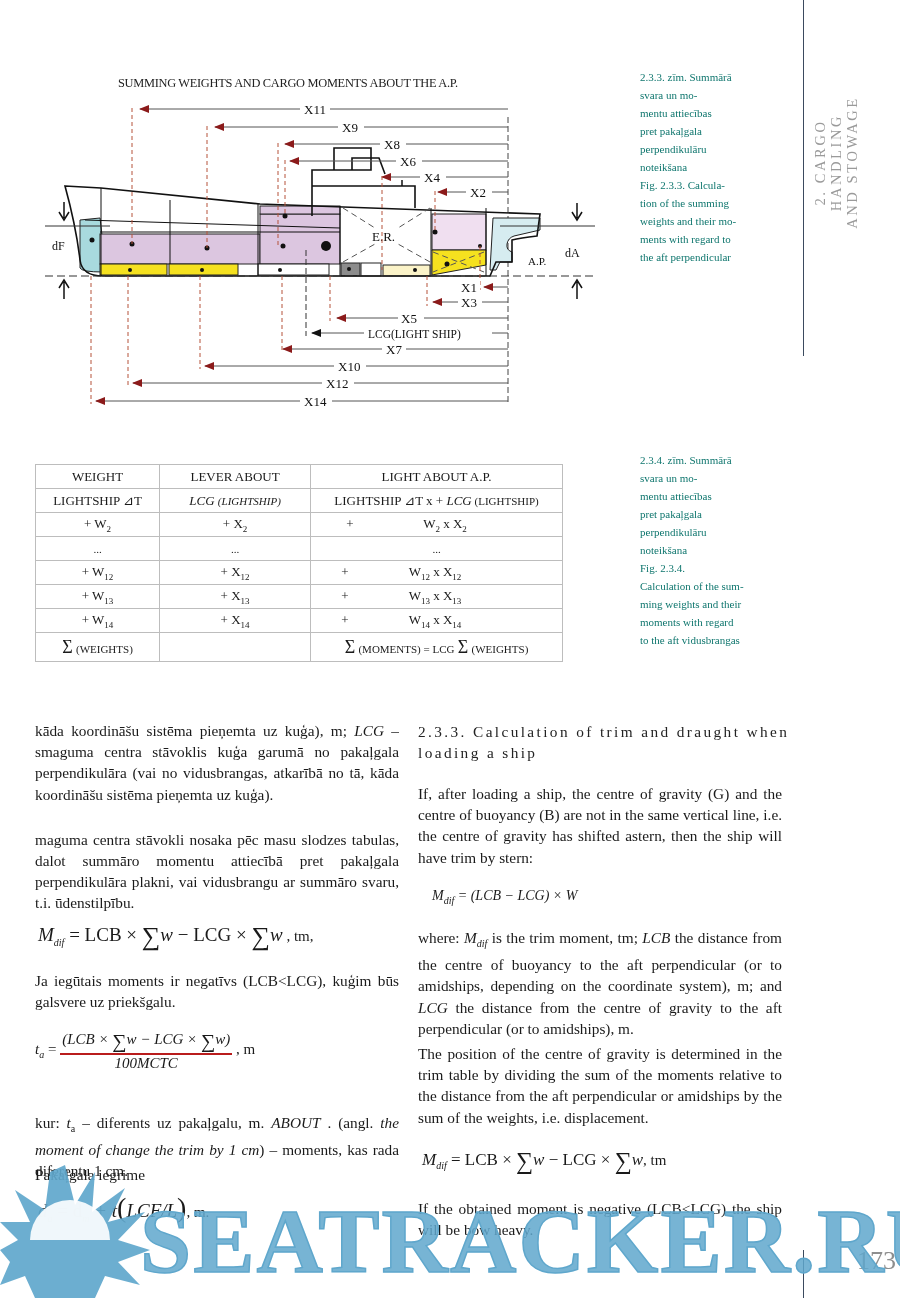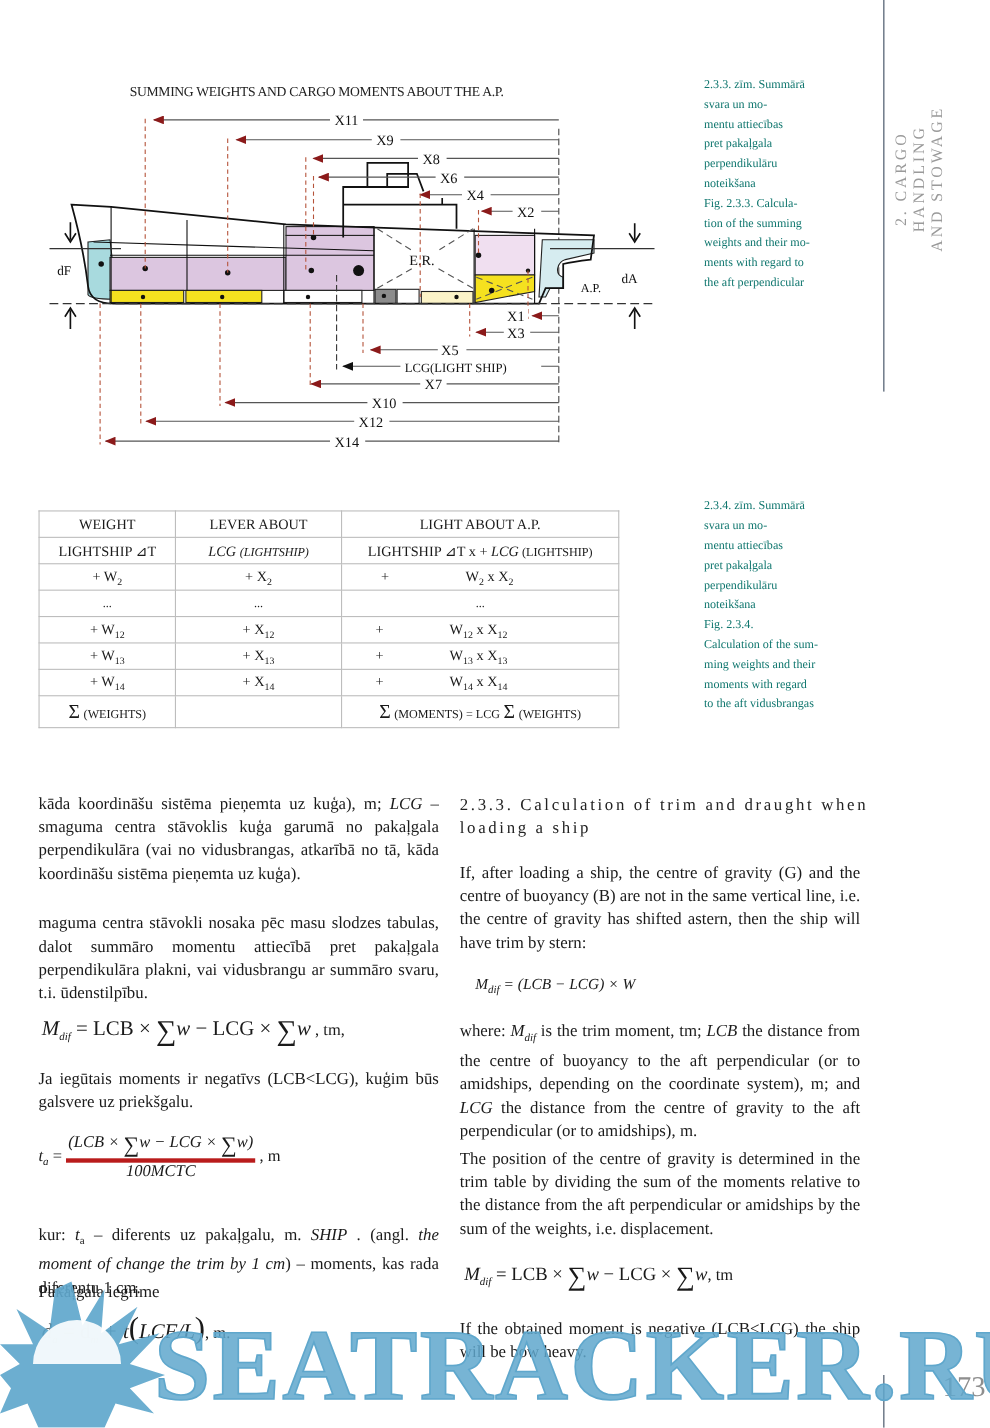--- a/index.html
+++ b/index.html
@@ -35,21 +35,21 @@
   .prod { display:inline-block; width:120px; text-align:center; }
 
   
   .col { font-size:15.3px; line-height:21.2px; text-align:justify; color:#1a1a1a;font-family:Liberation Serif, serif; }
   .col p { margin:0; }
   .section-heading { font-size:15.3px; letter-spacing:2.4px; line-height:21px; color:#222; }
   .formula { font-family:"Liberation Serif", serif; font-style:italic; color:#1a1a1a; white-space:nowrap; }
   .formula .up { font-style:normal; }
   .formula sub { font-size:10px; }
   .frac { display:inline-block; vertical-align:middle; text-align:center; }
-  .frac .num { display:block; border-bottom:4px solid #b91c1c; padding:0 2px; }
+  .frac .num { display:block; border-bottom:2px solid #b91c1c; padding:0 2px; }
   .frac .den { display:block; padding:0 2px; }
   .bigsum { font-size:26px; font-style:normal; vertical-align:-4px; }
 
   .page-num { left:857px; top:1246px; font-size:26px; color:#8e8e8e; }
 
   
   .watermark { left:0; top:1150px; width:900px; height:148px; pointer-events:none; }
 </style>
 </head>
 <body>
@@ -327,21 +327,21 @@
 
 <div class="abs formula" style="left:35px; top:1030px; font-size:15px;">
   <span>t</span><sub>a</sub> <span class="up">=</span>
   <span class="frac">
     <span class="num"><span>(LCB × </span><span class="bigsum" style="font-size:20px">∑</span><span>w − LCG × </span><span class="bigsum" style="font-size:20px">∑</span><span>w)</span></span>
     <span class="den">100MCTC</span>
   </span><span class="up"> , m</span>
 </div>
 
 <div class="abs col" style="left:35px; top:1112px; width:364px;">
-  <span>kur: </span><i>t</i><sub style="font-size:10px">a</sub><span> – diferents uz pakaļgalu, m. </span><i>SHIP</i><span> . (angl. </span><i>the moment of change the trim by 1 cm</i><span>) – moments, kas rada diferentu 1 cm.</span>
+  <span>kur: </span><i>t</i><sub style="font-size:10px">a</sub><span> – diferents uz pakaļgalu, m. </span><i>ABOUT</i><span> . (angl. </span><i>the moment of change the trim by 1 cm</i><span>) – moments, kas rada diferentu 1 cm.</span>
 </div>
 
 <div class="abs col" style="left:35px; top:1164px; width:364px;">Pakaļgala iegrime</div>
 
 <div class="abs formula" style="left:38px; top:1192px; font-size:19px;">
   <span>d</span><sub>a</sub><span class="up"> = d</span><sub>m</sub><span> + t</span><span class="up" style="font-size:28px">(</span><span>LCF</span>/<span>L</span><span class="up" style="font-size:28px">)</span><span class="up" style="font-size:15px">, m.</span>
 </div>
 
 <div class="abs section-heading" style="left:418px; top:721px; width:380px;">2.3.3. Calculation of trim and draught when loading a ship</div>
 

